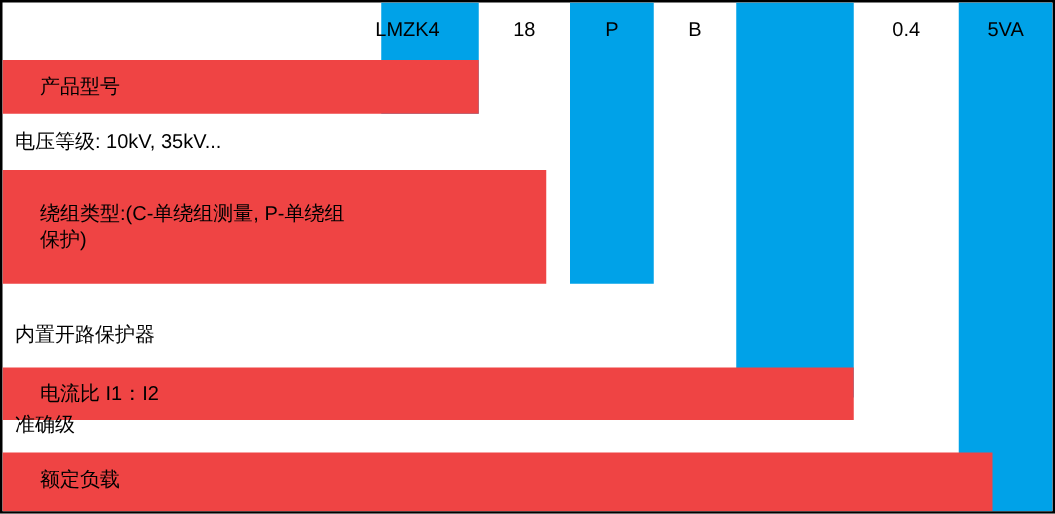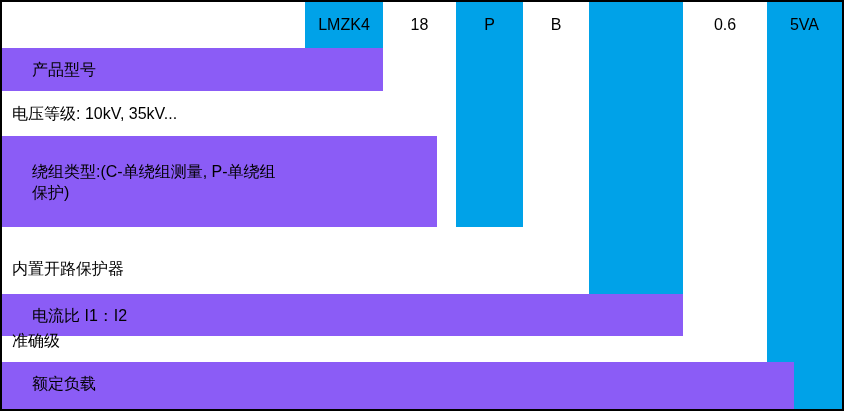--- a/index.html
+++ b/index.html
@@ -38,40 +38,40 @@
     display: flex;
     align-items: center;
     padding-left: 10px;
     box-sizing: border-box;
     z-index: 1;
   }
   .row .lbl {
     white-space: pre-line;
     line-height: 21px;
   }
-  .cyan { background: #8b5cf6; padding-left: 30px; }
+  .cyan { background: #ef4444; padding-left: 30px; }
   .r1 { top: 46px;  height: 43px; width: 381px; }
   .r2 { top: 89px;  height: 45px; width: 454px; border-radius: 17px; }
   .r3 { top: 134px; height: 91px; width: 435px; }
   .r4 { top: 225px; height: 49px; width: 587px; margin-top: 17px; }
   .r5 { top: 292px; height: 42px; width: 681px; }
   .r6 { top: 316px; height: 44px; width: 765px; }
   .r7 { top: 360px; height: 47px; width: 792px; font-family: Liberation Mono, monospace; }
 
   
   .hdr {
     position: absolute;
     top: 0;
     height: 46px;
     display: flex;
     align-items: center;
     justify-content: center;
     z-index: 2;
   }
-  .h1 { left: 303px; width: 78px; }
+  .h1 { left: 285px; width: 78px; }
   .h2 { left: 381px; width: 73px; }
   .h3 { left: 454px; width: 67px; }
   .h4 { left: 521px; width: 66px; }
   .h5 { left: 587px; width: 94px; }
   .h6 { left: 681px; width: 84px; }
   .h7 { left: 765px; width: 75px; }
 </style>
 </head>
 <body>
 
@@ -102,16 +102,16 @@
     <span class="lbl">准确级</span>
   </div>
   <div class="row r7 cyan">
     <span class="lbl">额定负载</span>
   </div>
 
   <div class="hdr h1">LMZK4</div>
   <div class="hdr h2">18</div>
   <div class="hdr h3">P</div>
   <div class="hdr h4">B</div>
-  <div class="hdr h6">0.6</div>
+  <div class="hdr h6">0.4</div>
   <div class="hdr h7">5VA</div>
 
 </div>
 
 </body></html>

